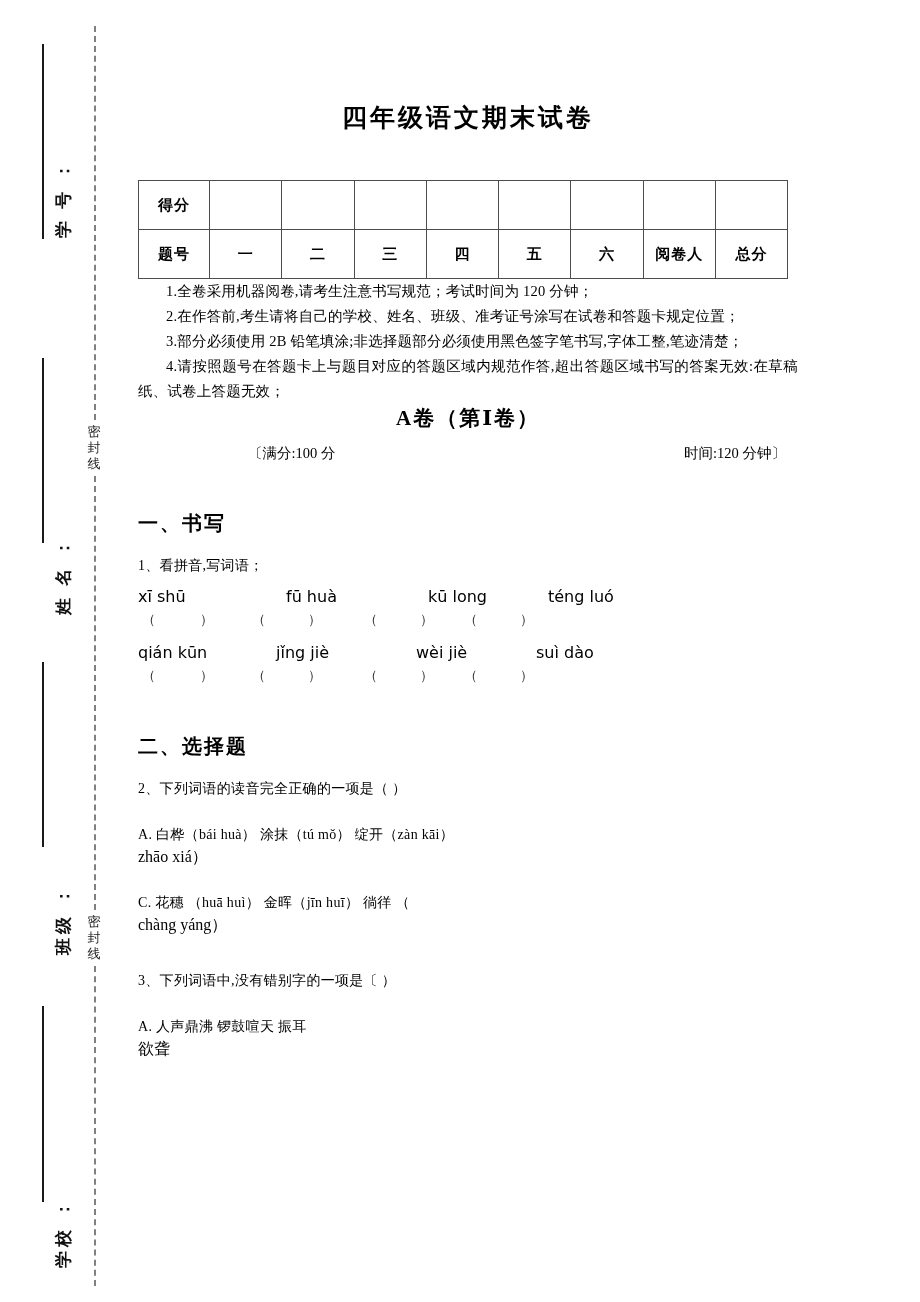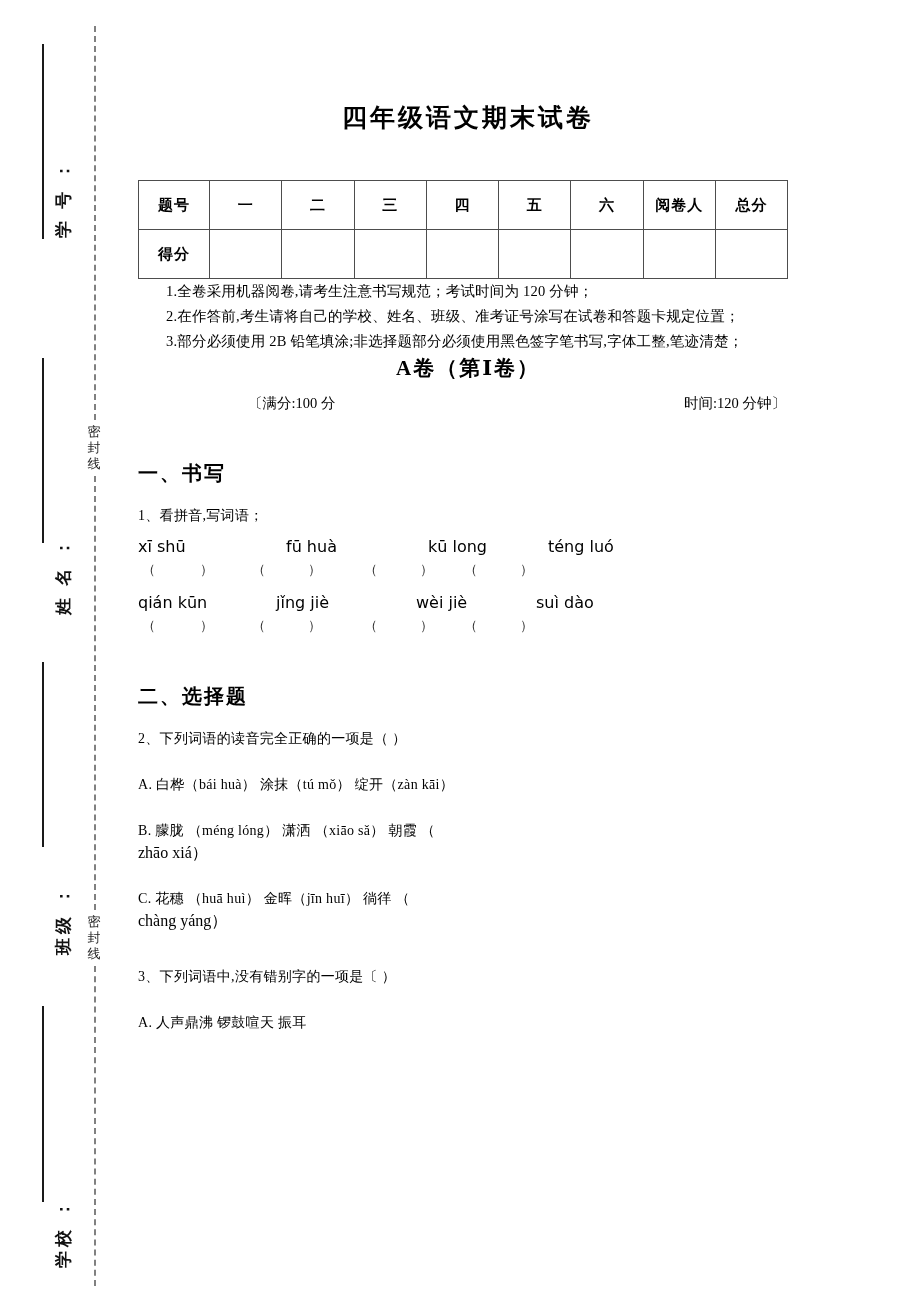--- a/index.html
+++ b/index.html
@@ -198,47 +198,48 @@
     <div class="seal-dashes" style="left:94px; top:966px; height:320px;"></div>
   </div>
 
   <div class="content">
 
     <h1 class="doc-title">四年级语文期末试卷</h1>
 
     <table class="score-table">
       <tbody>
           <tr>
+        <td class="lead">得分</td>
+        <td></td>
+        <td></td>
+        <td></td>
+        <td></td>
+        <td></td>
+        <td></td>
+        <td></td>
+        <td></td>
+      </tr>
+      <tr>
         <td class="lead">题号</td>
         <td>一</td>
         <td>二</td>
         <td>三</td>
         <td>四</td>
         <td>五</td>
         <td>六</td>
         <td>阅卷人</td>
         <td>总分</td>
       </tr>
-      <tr>
-        <td class="lead">得分</td>
-        <td></td>
-        <td></td>
-        <td></td>
-        <td></td>
-        <td></td>
-        <td></td>
-        <td></td>
-        <td></td>
-      </tr>
     </tbody>
       </table>
 
     <div class="notice-line indent">1.全卷采用机器阅卷,请考生注意书写规范；考试时间为 120 分钟；</div>
     <div class="notice-line indent">2.在作答前,考生请将自己的学校、姓名、班级、准考证号涂写在试卷和答题卡规定位置；</div>
     <div class="notice-line indent">3.部分必须使用 2B 铅笔填涂;非选择题部分必须使用黑色签字笔书写,字体工整,笔迹清楚；</div>
+    <div class="notice-line indent">4.请按照题号在答题卡上与题目对应的答题区域内规范作答,超出答题区域书写的答案无效:在草稿纸、试卷上答题无效；</div>
 
     <div class="paper-title">A卷（第Ⅰ卷）</div>
     <div class="paper-meta">
       <span class="left">〔满分:100 分</span>
       <span class="right">时间:120 分钟〕</span>
     </div>
 
     <div class="section-head">一、书写</div>
     <div class="q-line">1、看拼音,写词语；</div>
 
@@ -273,22 +274,22 @@
       <span class="brk" style="left:226px;">（</span>
       <span class="brk" style="left:282px;">）</span>
       <span class="brk" style="left:326px;">（</span>
       <span class="brk" style="left:382px;">）</span>
     </div>
 
     <div class="section-head">二、选择题</div>
 
     <div class="q-line">2、下列词语的读音完全正确的一项是（     ）</div>
     <div class="opt-line">A. 白桦（bái  huà）       涂抹（tú     mǒ）       绽开（zàn     kāi）</div>
-    <div class="opt-line">B. 朦胧 （méng lóng）      潇洒 （xiāo sǎ）        朝霞 （</div>
     <div class="cont-line">zhāo  xiá）</div>
     <div class="opt-line">C. 花穗 （huā  huì）       金晖（jīn   huī）      徜徉 （</div>
     <div class="cont-line">chàng  yáng）</div>
 
     <div class="q-line" style="margin-top:34px;">3、下列词语中,没有错别字的一项是〔     ）</div>
     <div class="opt-line">A. 人声鼎沸       锣鼓喧天      振耳</div>
+    <div class="cont-line">欲聋</div>
 
   </div>
 </div>
 
 </body></html>

